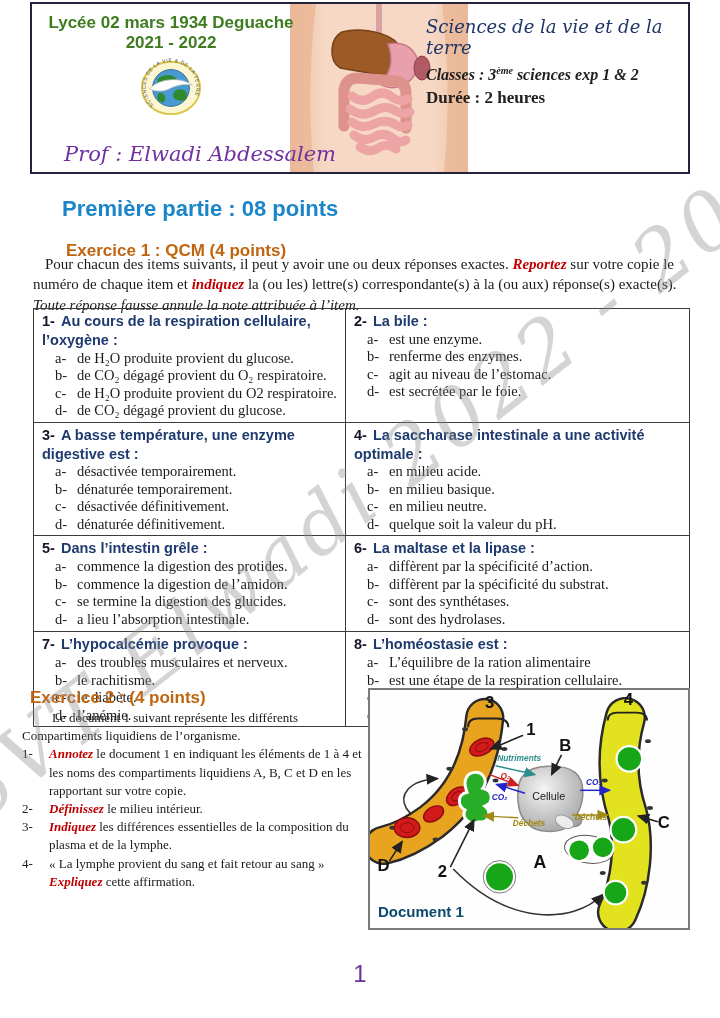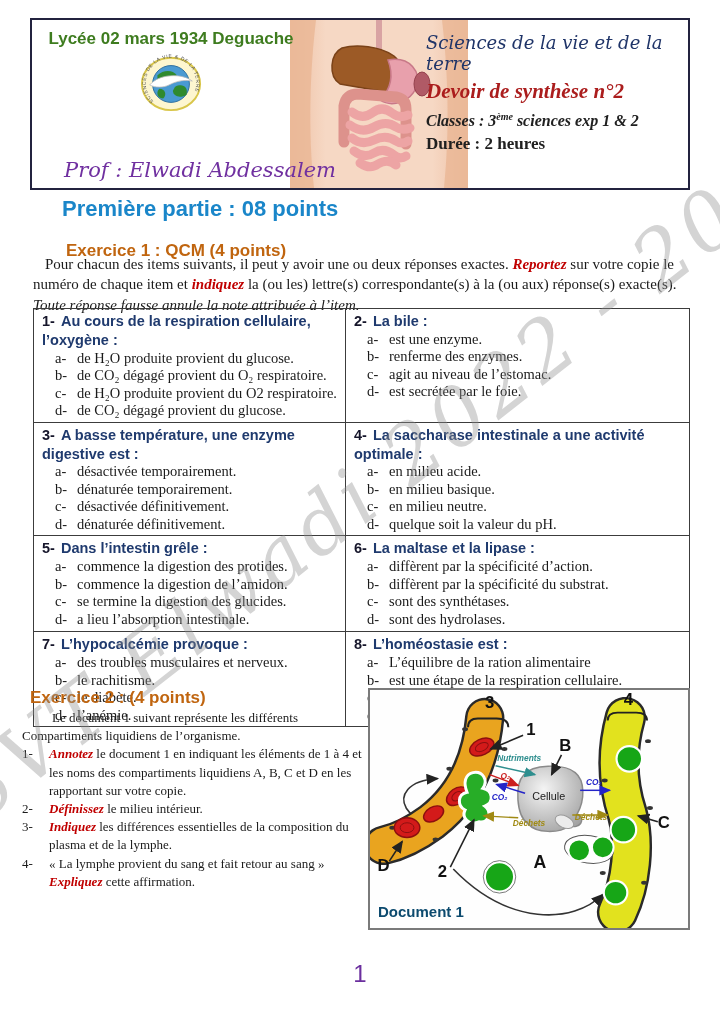--- a/index.html
+++ b/index.html
@@ -4,21 +4,21 @@
 <style>
   * { margin:0; padding:0; box-sizing:border-box; }
   html,body { background:#ffffff; }
   .page {
     position:relative; width:720px; height:1018px; margin:0 auto;
     background:#ffffff; overflow:hidden;
     font-family:"Liberation Serif", serif; color:#1a1a1a;
   }
   
   .header {
-    position:absolute; left:30px; top:18px; width:660px; height:172px;
+    position:absolute; left:30px; top:2px; width:660px; height:172px;
     border:2px solid #23233f; background:#ffffff; z-index:1;
   }
   .torso { position:absolute; left:258px; top:0; width:178px; height:168px; }
   .header-left { position:absolute; left:6px; top:8px; width:266px; text-align:center; z-index:2; }
   .school-name { font-family:"Liberation Sans", sans-serif; font-weight:bold; font-size:17px; color:#3e7c1f; line-height:1.25; }
   .school-year { font-family:"Liberation Sans", sans-serif; font-weight:bold; font-size:17px; color:#3e7c1f; }
   .logo { display:block; margin:3px auto 0 auto; width:64px; height:62px; }
   .prof { position:absolute; left:4px; top:138px; width:300px; text-align:right; z-index:2;
     font-family:"DejaVu Serif", serif; font-style:italic; font-size:21px; color:#7030a0; }
   .header-right { position:absolute; right:4px; top:12px; width:258px; text-align:left; z-index:2; }
@@ -104,40 +104,40 @@
         <path d="M 62,92 q 10,8 20,1 q 10,-8 20,0 q 8,6 16,2"></path>
         <path d="M 60,105 q 12,9 24,2 q 12,-7 22,0 q 6,4 14,1"></path>
         <path d="M 62,118 q 10,8 22,2 q 12,-6 22,1 q 6,4 12,0"></path>
         <path d="M 64,131 q 10,8 20,2 q 10,-6 20,2 q 6,5 12,1"></path>
         <path d="M 70,143 q 10,7 18,1 q 10,-6 18,1"></path>
       </g>
     </svg>
 
     <div class="header-left">
       <div class="school-name">Lycée 02 mars 1934 Deguache</div>
+      <div class="school-year">2021 - 2022</div>
       <svg class="logo" viewBox="0 0 64 64">
         <defs>
             <path id="logoCircle" d="M 32,58 A 26,26 0 1 1 32.02,58"></path>
           </defs>
         <ellipse cx="32" cy="33" rx="30" ry="27" fill="#fdf6d0" stroke="#d9c64a" stroke-width="2"></ellipse>
         <circle cx="32" cy="33" r="19" fill="#4a9ad2" stroke="#2e6e9e"></circle>
         <path d="M 18,24 C 24,18 34,18 38,24 C 34,30 24,32 18,30 Z" fill="#2f8a2f"></path>
         <path d="M 36,36 C 44,32 50,36 48,44 C 42,48 34,46 34,40 Z" fill="#2f8a2f"></path>
         <path d="M 20,38 C 26,38 28,44 24,48 C 18,48 16,42 20,38 Z" fill="#2f8a2f"></path>
         <path d="M 10,34 C 20,22 44,22 54,30 C 44,28 36,31 30,34 C 24,37 16,37 10,34 Z" fill="#ffffff" stroke="#bbbbbb" stroke-width="0.8"></path>
         <text font-size="5.2" fill="#555555" letter-spacing="0.6">
           <textPath href="#logoCircle" startOffset="12%">SCIENCES DE LA VIE &amp; DE LA TERRE</textPath>
         </text>
       </svg>
     </div>
     <div class="prof">Prof : Elwadi Abdessalem</div>
 
     <div class="header-right">
       <div class="subject">Sciences de la vie et de la terre</div>
-      <div class="examtitle">Devoir de synthèse n°2</div>
       <div class="classes"><span>Classes : 3</span><sup>ème</sup><span> sciences exp 1 &amp; 2</span></div>
       <div class="duration">Durée : 2 heures</div>
     </div>
   </div>
 
   <div class="part1-title">Première partie : 08 points</div>
   <div class="ex1-title">Exercice 1 : QCM (4 points)</div>
 
   <p class="intro"><span class="indent"></span><span>Pour chacun des items suivants, il peut y avoir une ou deux réponses exactes. </span><span class="kw">Reportez</span><span> sur votre copie le numéro de chaque item et </span><span class="kw">indiquez</span><span> la (ou les) lettre(s) correspondante(s) à la (ou aux) réponse(s) exacte(s).</span><span class="intro-italic">Toute réponse fausse annule la note attribuée à l’item.</span></p>
 

